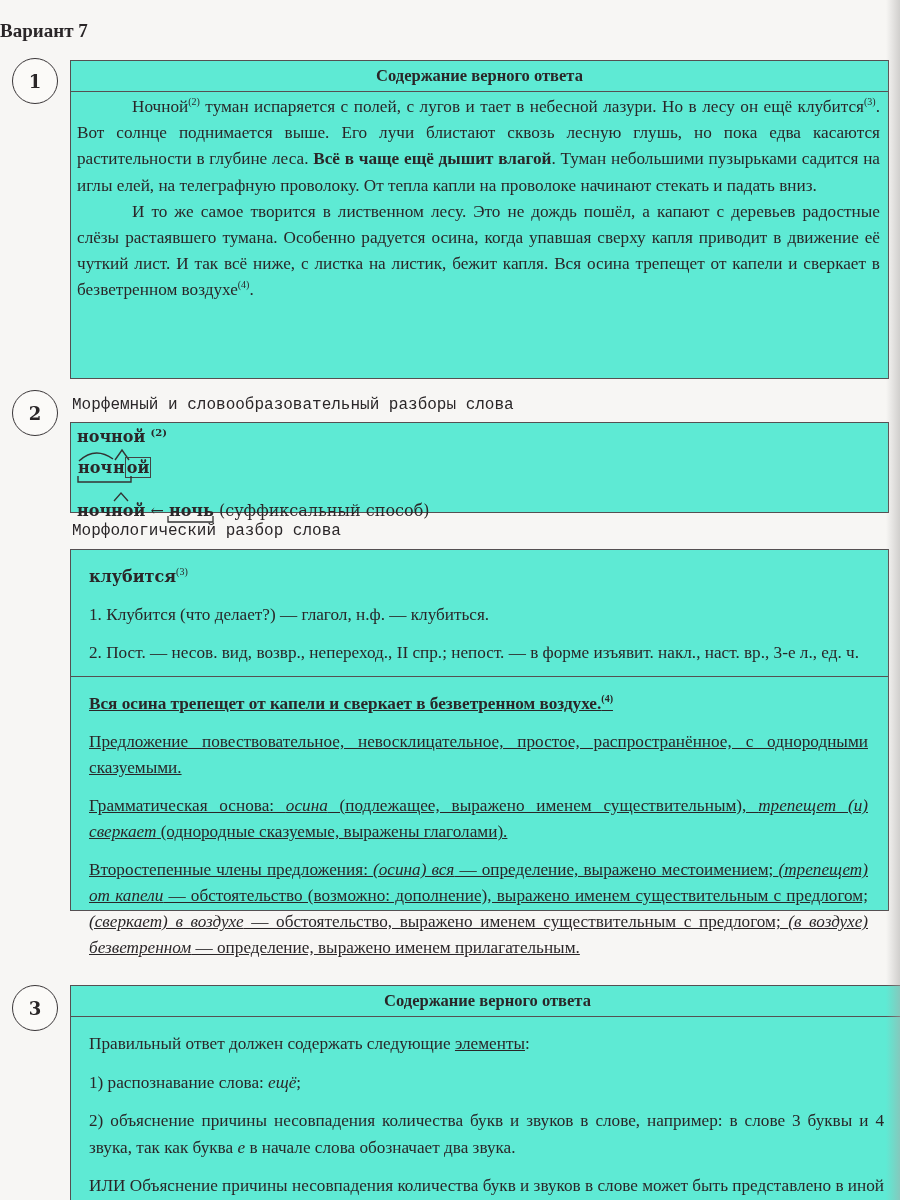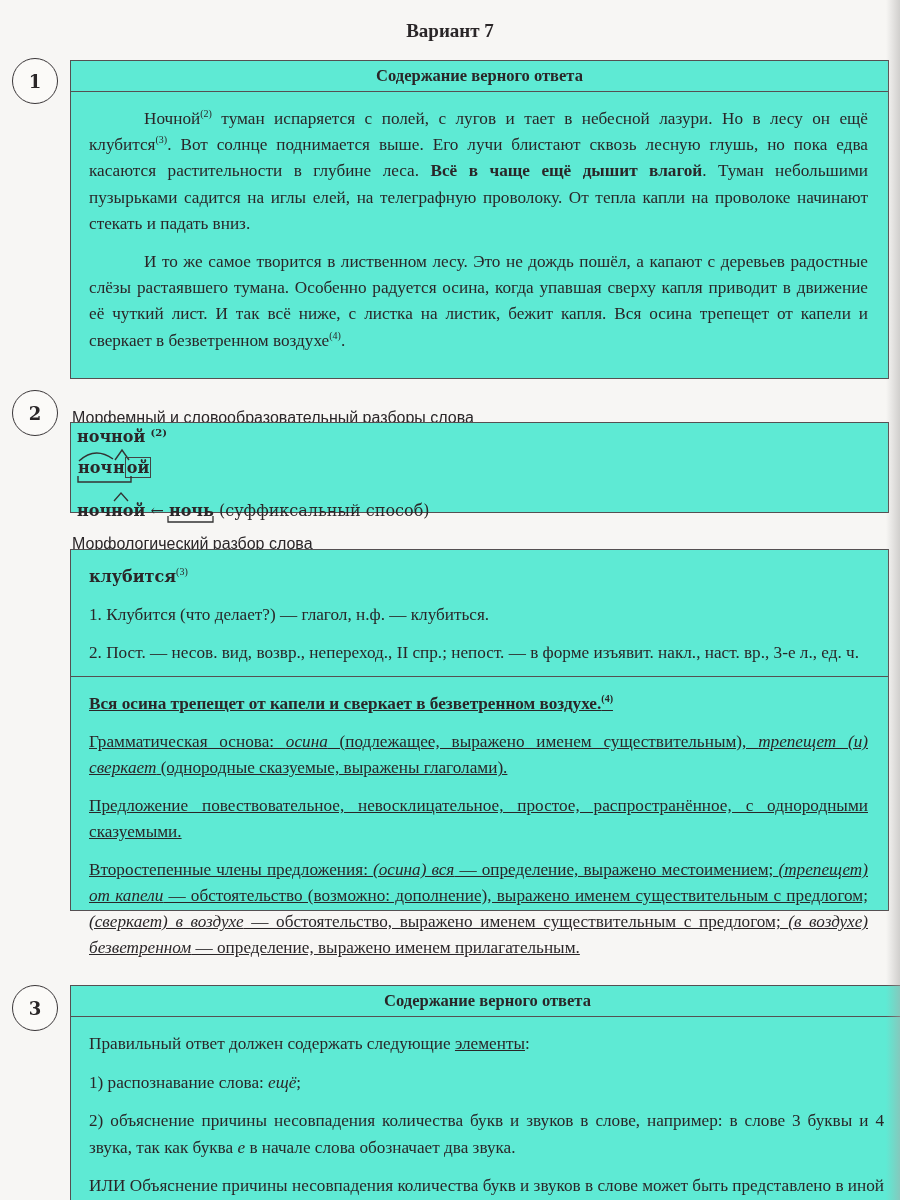--- a/index.html
+++ b/index.html
@@ -4,21 +4,21 @@
 <style>
   html, body { margin: 0; padding: 0; }
   body {
     width: 900px; height: 1200px; overflow: hidden; position: relative;
     background: #f7f6f4;
     font-family: "DejaVu Serif", "Liberation Serif", serif;
     color: #2a2628;
   }
   .page-title {
     position: absolute; left: 0; width: 900px; top: 20px;
-    text-align: center; font-weight: bold; font-size: 19px;
+    font-weight: bold; font-size: 19px;
     font-family: "Liberation Serif", serif;
   }
   .circle {
     position: absolute; width: 46px; height: 46px; border-radius: 50%;
     border: 1.6px solid #3a3638; box-sizing: border-box;
     display: flex; align-items: center; justify-content: center;
     font-weight: bold; font-size: 18px; background: #fbfaf8;
   }
   .box {
     position: absolute; left: 70px; width: 819px; box-sizing: border-box;
@@ -28,26 +28,26 @@
     height: 30px; border-bottom: 1.4px solid #555052;
     display: flex; align-items: center; justify-content: center;
     font-weight: bold; font-size: 16.5px;
     font-family: "Liberation Serif", serif;
   }
   .text {
     font-family: "Liberation Serif", serif;
     font-size: 17.2px; line-height: 26.2px; text-align: justify;
     padding: 2px 8px 4px 6px;
   }
-  .text p { margin: 12px; }
+  .text p { margin: 0; }
   .indent { text-indent: 55px; }
   sup { font-size: 10px; line-height: 0; }
   .label {
     position: absolute; left: 72px; font-size: 17px;
-    font-family: Liberation Sans, sans-serif; font-size: 16px; margin-top: 13px;
+    font-family: Liberation Mono, monospace; font-size: 16px;
   }
   .morph { padding: 4px 6px; font-family: "DejaVu Serif", serif; font-size: 16px; }
   .morph .row { height: 27px; position: relative; }
   .morph b { font-weight: bold; }
   .ending-box { border: 1.3px solid #444; padding: 0 1px; text-align: center; }
   .root-bracket { border-bottom: 1.5px solid #333; border-left: 1.5px solid #333; border-right: 1.5px solid #333; padding: 0 1px; }
   .syn-list { font-family: "Liberation Serif", serif; font-size: 17.2px; line-height: 26px; padding: 2px 8px 2px 6px; text-align: justify; }
   .syn-list p { margin: 12px; }
   .underline { text-decoration: underline; }
   .right-fade {
@@ -109,22 +109,22 @@
     <p>1. Клубится (что делает?) — глагол, н.ф. — клубиться.</p>
     <p>2. Пост. — несов. вид, возвр., непереход., II спр.; непост. — в форме изъявит. накл., наст. вр., 3-е л., ед. ч.</p>
     <p>3. В предложении является сказуемым.</p>
   </div>
 </div>
 
 <div class="label" style="top:690px;">Синтаксический разбор предложения</div>
 <div class="box" style="top:676px; height:235px;text-decoration:underline;">
   <div class="syn-list">
     <p><b>Вся осина трепещет от капели и сверкает в безветренном воздухе.</b><sup style="font-weight:bold;">(4)</sup></p>
+    <p>Предложение повествовательное, невосклицательное, простое, распространённое, с однородными сказуемыми.</p>
     <p><span>Грамматическая основа: </span><i>осина</i><span> (подлежащее, выражено именем существительным), </span><i>трепещет (и) сверкает</i><span> (однородные сказуемые, выражены глаголами).</span></p>
-    <p>Предложение повествовательное, невосклицательное, простое, распространённое, с однородными сказуемыми.</p>
     <p><span>Второстепенные члены предложения: </span><i>(осина) вся</i><span> — определение, выражено местоимением; </span><i>(трепещет) от капели</i><span> — обстоятельство (возможно: дополнение), выражено именем существительным с предлогом; </span><i>(сверкает) в воздухе</i><span> — обстоятельство, выражено именем существительным с предлогом; </span><i>(в воздухе) безветренном</i><span> — определение, выражено именем прилагательным.</span></p>
   </div>
 </div>
 
 <div class="circle" style="left:12px; top:985px;">3</div>
 <div class="box" style="top:985px; height:215px; width:835px; border-bottom:0;">
   <div class="box-header">Содержание верного ответа</div>
   <div class="syn-list" style="line-height:26.5px;">
     <p><span>Правильный ответ должен содержать следующие </span><span class="underline">элементы</span><span>:</span></p>
     <p><span>1) распознавание слова: </span><i>ещё</i><span>;</span></p>

